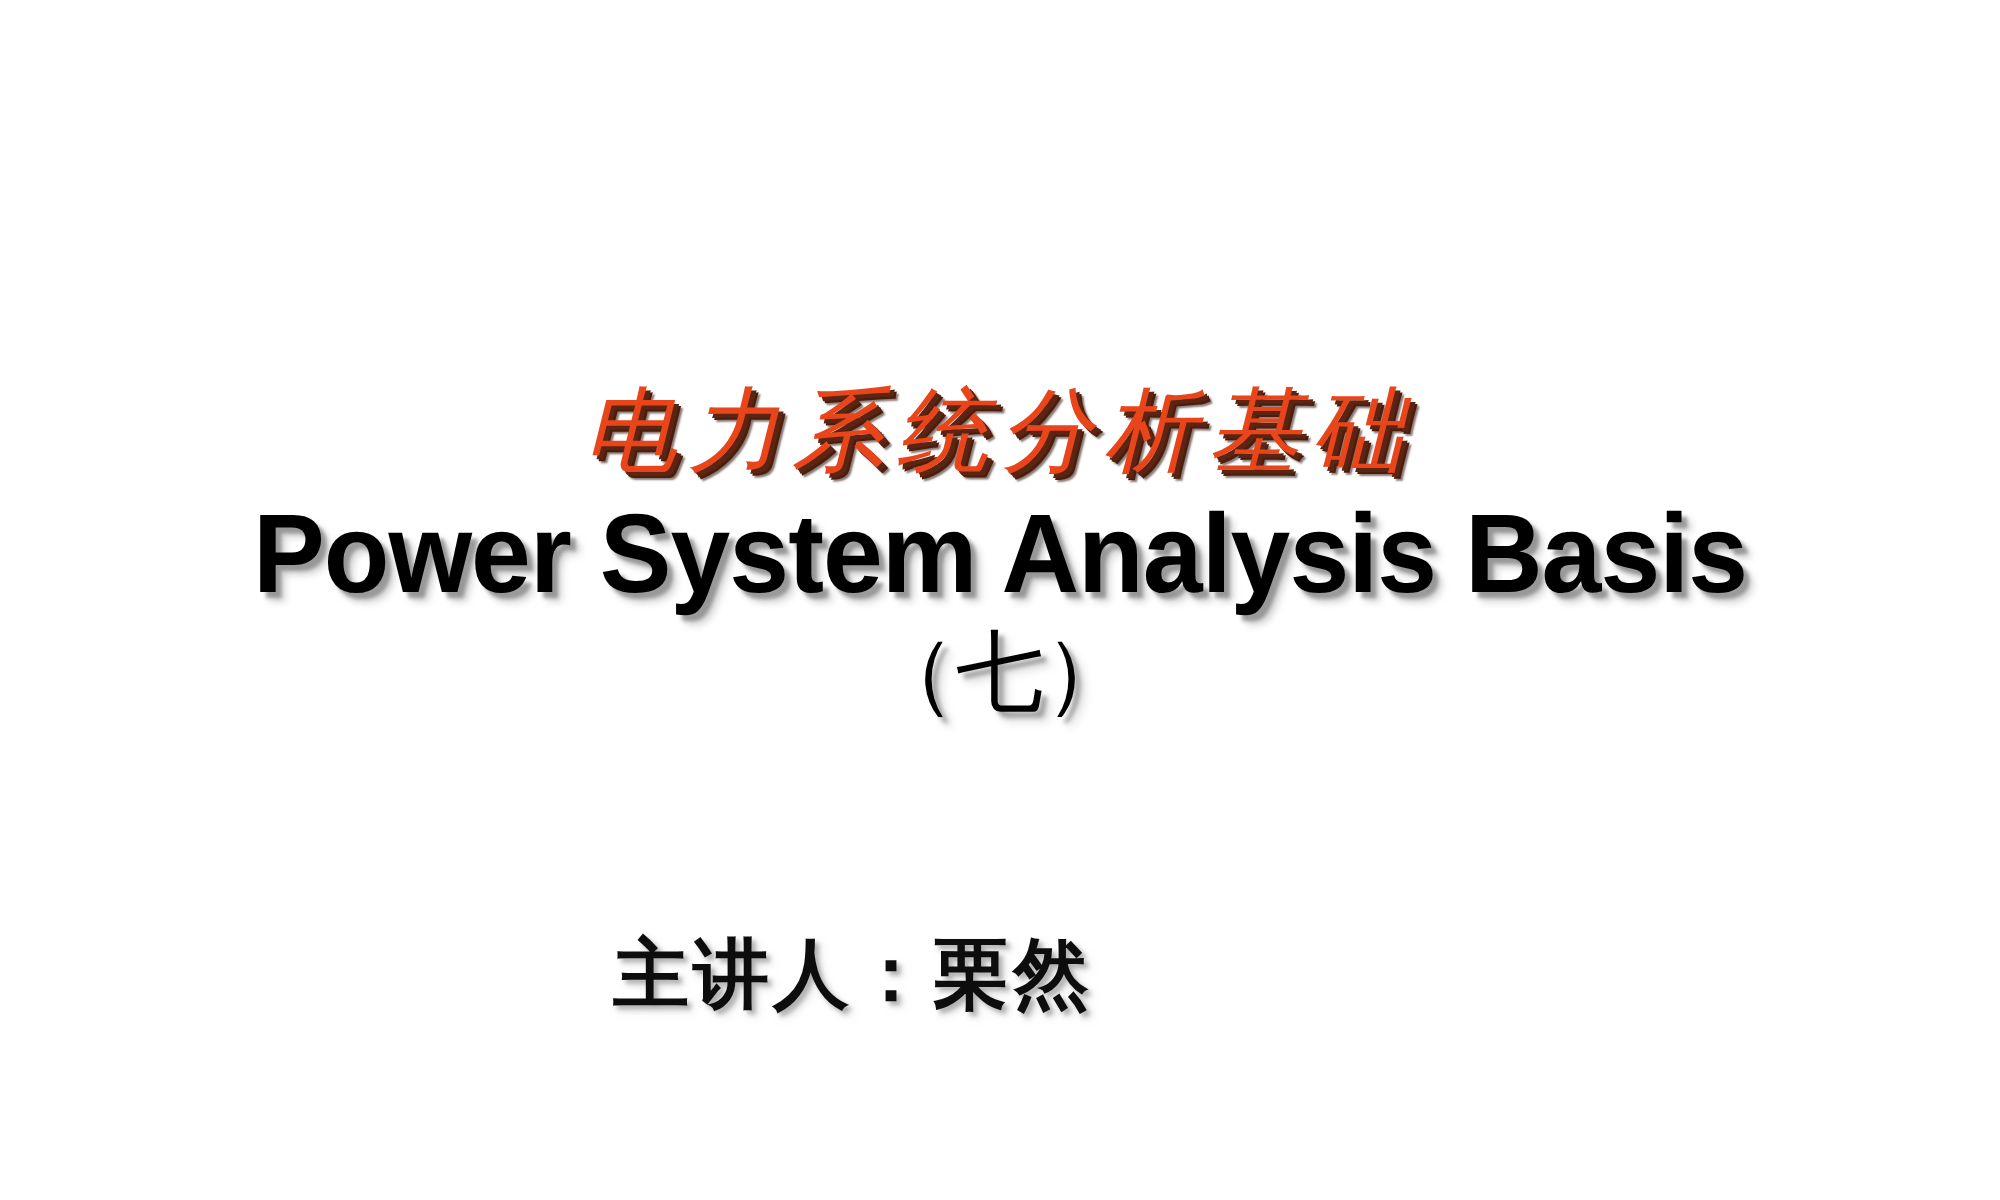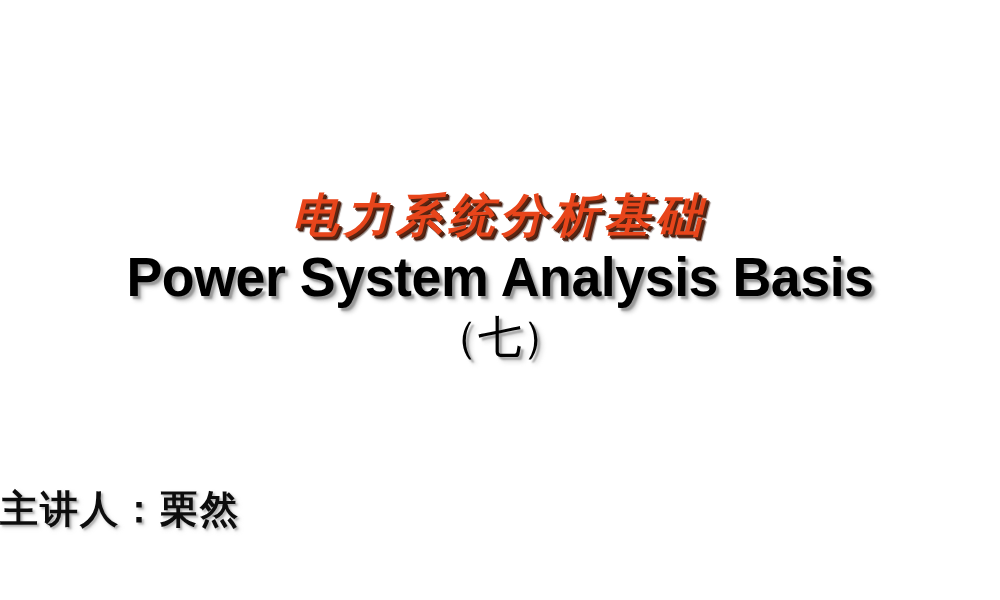--- a/index.html
+++ b/index.html
@@ -26,21 +26,21 @@
     position: absolute;
     left: 0;
     top: 186px;
     width: 1000px;
     text-align: center;
   }
 
   .title-cn {
     font-family: "DejaVu Sans", "Liberation Sans", sans-serif;
     font-size: 46px;
-    font-weight: bold;
+    font-weight: normal;
     font-style: italic;
     letter-spacing: 6px;
     color: #e8451b;
     line-height: 58px;
     text-shadow:
        2px 2px 0 #5a2512,
        3px 3px 0 #4a1d0d,
        4px 4px 1px rgba(40,12,4,0.55);
     white-space: nowrap;
   }
@@ -72,22 +72,21 @@
        5px 5px 4px rgba(170,170,170,0.4);
     white-space: nowrap;
   }
 
   
   .presenter-block {
     position: absolute;
     left: 0;
     top: 463px;
     width: 853px;
-    text-align: left;
-    margin-top: 22px;
+    text-align: center;
   }
 
   .presenter-line {
     font-family: "DejaVu Sans", "Liberation Sans", sans-serif;
     font-size: 38px;
     font-weight: bold;
     color: #0d0d0d;
     letter-spacing: 2px;
     line-height: 48px;
     text-shadow:

